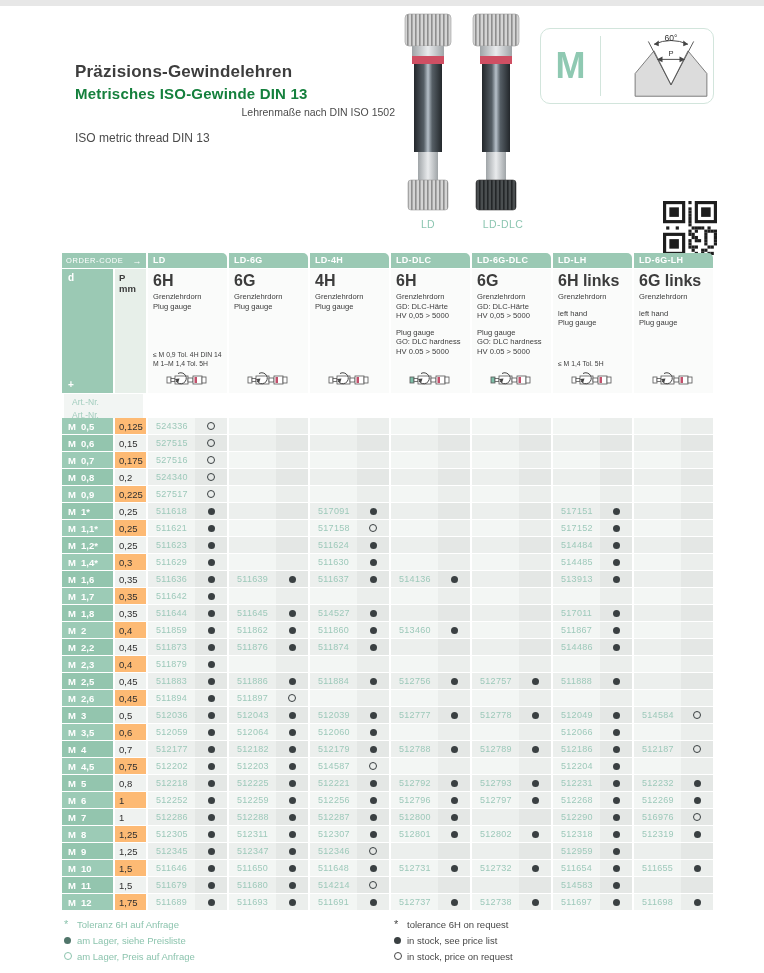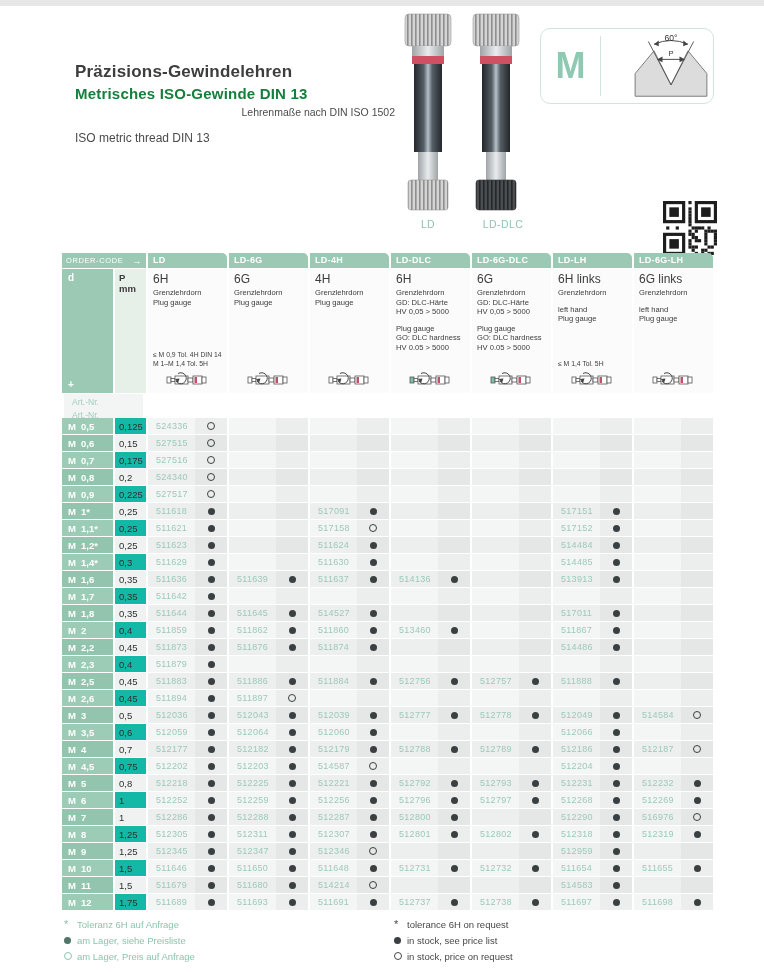--- a/index.html
+++ b/index.html
@@ -40,37 +40,37 @@
   .tab { width:81px; box-sizing:border-box; border-left:2px solid #fff; background:#9bc9b4; color:#fff;
          font-weight:bold; font-size:9px; letter-spacing:.3px; padding:2px 0 0 5px; border-radius:0 5px 0 0; }
   .subhead { display:flex; height:124px; margin-bottom:1px; }
   .dcell { width:51px; background:#9bc9b4; color:#fff; position:relative; box-sizing:border-box; }
   .dcell .dl { position:absolute; top:3px; left:6px; font-size:10px; font-weight:bold; }
   .dcell .pl { position:absolute; bottom:3px; left:6px; font-size:10px; font-weight:bold; }
   .pcell { width:33px; box-sizing:border-box; border-left:2px solid #fff; background:#e7efe9; color:#3c3c3c;
            font-size:9.5px; font-weight:bold; padding:3px 0 0 4px; line-height:11px; }
   .shcell { width:81px; box-sizing:border-box; border-left:2px solid #fff; background:#fafbfa;
             display:flex; flex-direction:column; padding:3px 3px 4px 5px; }
-  .shcell .tol { font-size:12px; font-weight:normal; color:#3c3c3c; margin-bottom:2px; }
+  .shcell .tol { font-size:16px; font-weight:bold; color:#3c3c3c; margin-bottom:2px; }
   .shcell .line { font-size:7.6px; color:#3c3c3c; line-height:9.5px; }
   .shcell .sp { height:7px; }
   .shcell .bottom { margin-top:auto; }
   .shcell .note { font-size:6.8px; color:#3c3c3c; line-height:8.5px; }
   .shcell .gicon { align-self:center; margin-top:3px; display:flex; justify-content:center; }
   .artrow { display:flex; height:24px;flex-direction:column; }
   .artrow .sp1 { width:51px; background:#9bc9b4; box-sizing:border-box; }
   .artrow .sp2 { width:33px; box-sizing:border-box; border-left:2px solid #fff; background:#eef2ef; }
   .artrow .acell { width:81px; box-sizing:border-box; border-left:2px solid #fff; background:#f2f5f3;
                    color:#a3cdbe; font-size:8.5px; padding:3px 0 0 8px; }
   .trow { display:flex; height:17px; box-sizing:border-box; }
   .trow > div { border-bottom:1px solid #fff; box-sizing:border-box; }
   .lab { width:51px; background:#9ccbb6; color:#fff; font-weight:bold; font-size:9.5px; display:flex; align-items:center; }
   .trow.odd .lab { background:#93c5ae; }
   .lab .m { padding-left:6px; width:13px; }
-  .p { width:33px; border-left:2px solid #fff; background:#14b8a6; color:#2f2f2f; font-size:9.5px;
+  .p { width:33px; border-left:2px solid #fff; background:#fdba74; color:#2f2f2f; font-size:9.5px;
        display:flex; align-items:center; padding-left:4px; }
   .trow.odd .p { background:#eff2f0; }
   .cell { width:81px; border-left:2px solid #fff; background:#f3f6f4; display:flex; align-items:center; }
   .trow.odd .cell { background:#ecefed; }
   .cell .num { flex:1; padding-left:8px; color:#9dc9ba; font-size:9px; letter-spacing:.3px; }
   .cell .dotarea { width:32px; height:100%; display:flex; align-items:center; justify-content:center;
                    background:rgba(0,0,0,0.030); }
   .dot-f { width:7px; height:7px; border-radius:50%; background:#3a4042; }
   .dot-o { width:6px; height:6px; border-radius:50%; border:1.5px solid #3a4042; background:transparent; }
 

